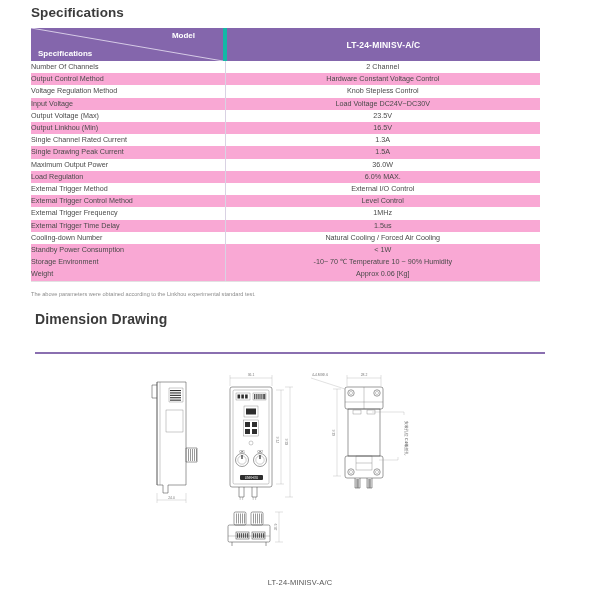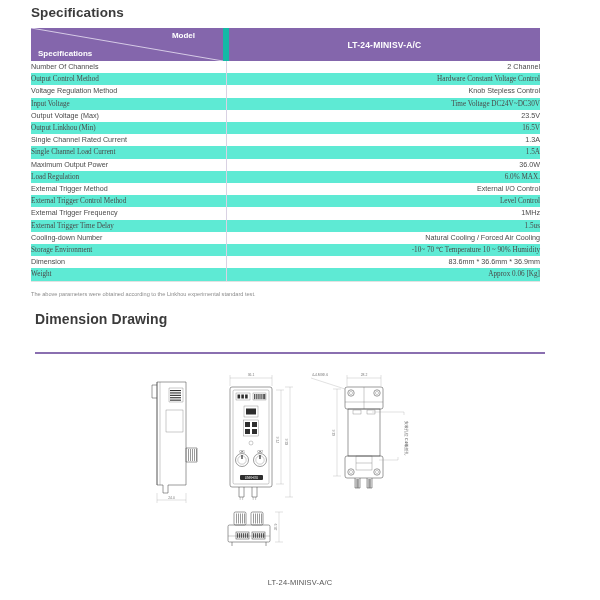--- a/index.html
+++ b/index.html
@@ -52,21 +52,21 @@
   }
   .spec-table td, .spec-table th {
     padding: 0;
     margin: 0;
   }
   .hdr-diag {
     width: 192px;
     height: 33px;
     background: #8466ac;
     position: relative;
-    border-right: 6px solid #14b8a6;
+    border-right: 4px solid #14b8a6;
     vertical-align: top;
   }
   .hdr-diag .diag-line {
     position: absolute;
     left: 0; top: 0;
     width: 100%; height: 100%;
   }
   .hdr-diag .lbl-model {
     position: absolute;
     right: 28px;
@@ -100,25 +100,25 @@
     color: #4a4a4a;
     font-size: 7.2px;
   }
   .cell-name {
     padding-left: 8px;
     border-right: 1px solid #d9d2e3;
     width: 192px;
     white-space: nowrap;
   }
   .cell-val {
-    text-align: right;
+    text-align: center;
     white-space: nowrap;
   }
   .row-odd  td { background: #ffffff; }
-  .row-even td { background: #5eead4; font-family: Liberation Serif, serif; }
+  .row-even td { background: #f9a8d4; }
   .spec-table tbody tr:last-child td { border-bottom: 1px solid #e2e2e2; }
 
   .footnote {
     position: absolute;
     left: 31px;
     top: 291px;
     font-size: 5.6px;
     color: #8d8d8d;
   }
 
@@ -178,36 +178,36 @@
         <tr class="row-even">
           <td class="cell-name">Output Control Method</td>
           <td class="cell-val">Hardware Constant Voltage Control</td>
         </tr>
         <tr class="row-odd">
           <td class="cell-name">Voltage Regulation Method</td>
           <td class="cell-val">Knob Stepless Control</td>
         </tr>
         <tr class="row-even">
           <td class="cell-name">Input Voltage</td>
-          <td class="cell-val">Time Voltage  DC24V~DC30V</td>
+          <td class="cell-val">Load Voltage  DC24V~DC30V</td>
         </tr>
         <tr class="row-odd">
           <td class="cell-name">Output Voltage (Max)</td>
           <td class="cell-val">23.5V</td>
         </tr>
         <tr class="row-even">
           <td class="cell-name">Output Linkhou (Min)</td>
           <td class="cell-val">16.5V</td>
         </tr>
         <tr class="row-odd">
           <td class="cell-name">Single Channel Rated Current</td>
           <td class="cell-val">1.3A</td>
         </tr>
         <tr class="row-even">
-          <td class="cell-name">Single Channel Load Current</td>
+          <td class="cell-name">Single Drawing Peak Current</td>
           <td class="cell-val">1.5A</td>
         </tr>
         <tr class="row-odd">
           <td class="cell-name">Maximum Output Power</td>
           <td class="cell-val">36.0W</td>
         </tr>
         <tr class="row-even">
           <td class="cell-name">Load Regulation</td>
           <td class="cell-val">6.0% MAX.</td>
         </tr>
@@ -225,26 +225,26 @@
         </tr>
         <tr class="row-even">
           <td class="cell-name">External Trigger Time Delay</td>
           <td class="cell-val">1.5us</td>
         </tr>
         <tr class="row-odd">
           <td class="cell-name">Cooling-down Number</td>
           <td class="cell-val">Natural Cooling / Forced Air Cooling</td>
         </tr>
         <tr class="row-even">
+          <td class="cell-name">Standby Power Consumption</td>
+          <td class="cell-val">&lt; 1W</td>
+        </tr>
+        <tr class="row-even">
           <td class="cell-name">Storage Environment</td>
           <td class="cell-val">-10~ 70 ℃ Temperature 10 ~ 90% Humidity</td>
-        </tr>
-        <tr class="row-odd">
-          <td class="cell-name">Dimension</td>
-          <td class="cell-val">83.6mm * 36.6mm * 36.9mm</td>
         </tr>
         <tr class="row-even">
           <td class="cell-name">Weight</td>
           <td class="cell-val">Approx 0.06 [Kg]</td>
         </tr>
       </tbody>
   </table>
 
   <div class="footnote">The above parameters were obtained according to the Linkhou experimental standard test.</div>
 

